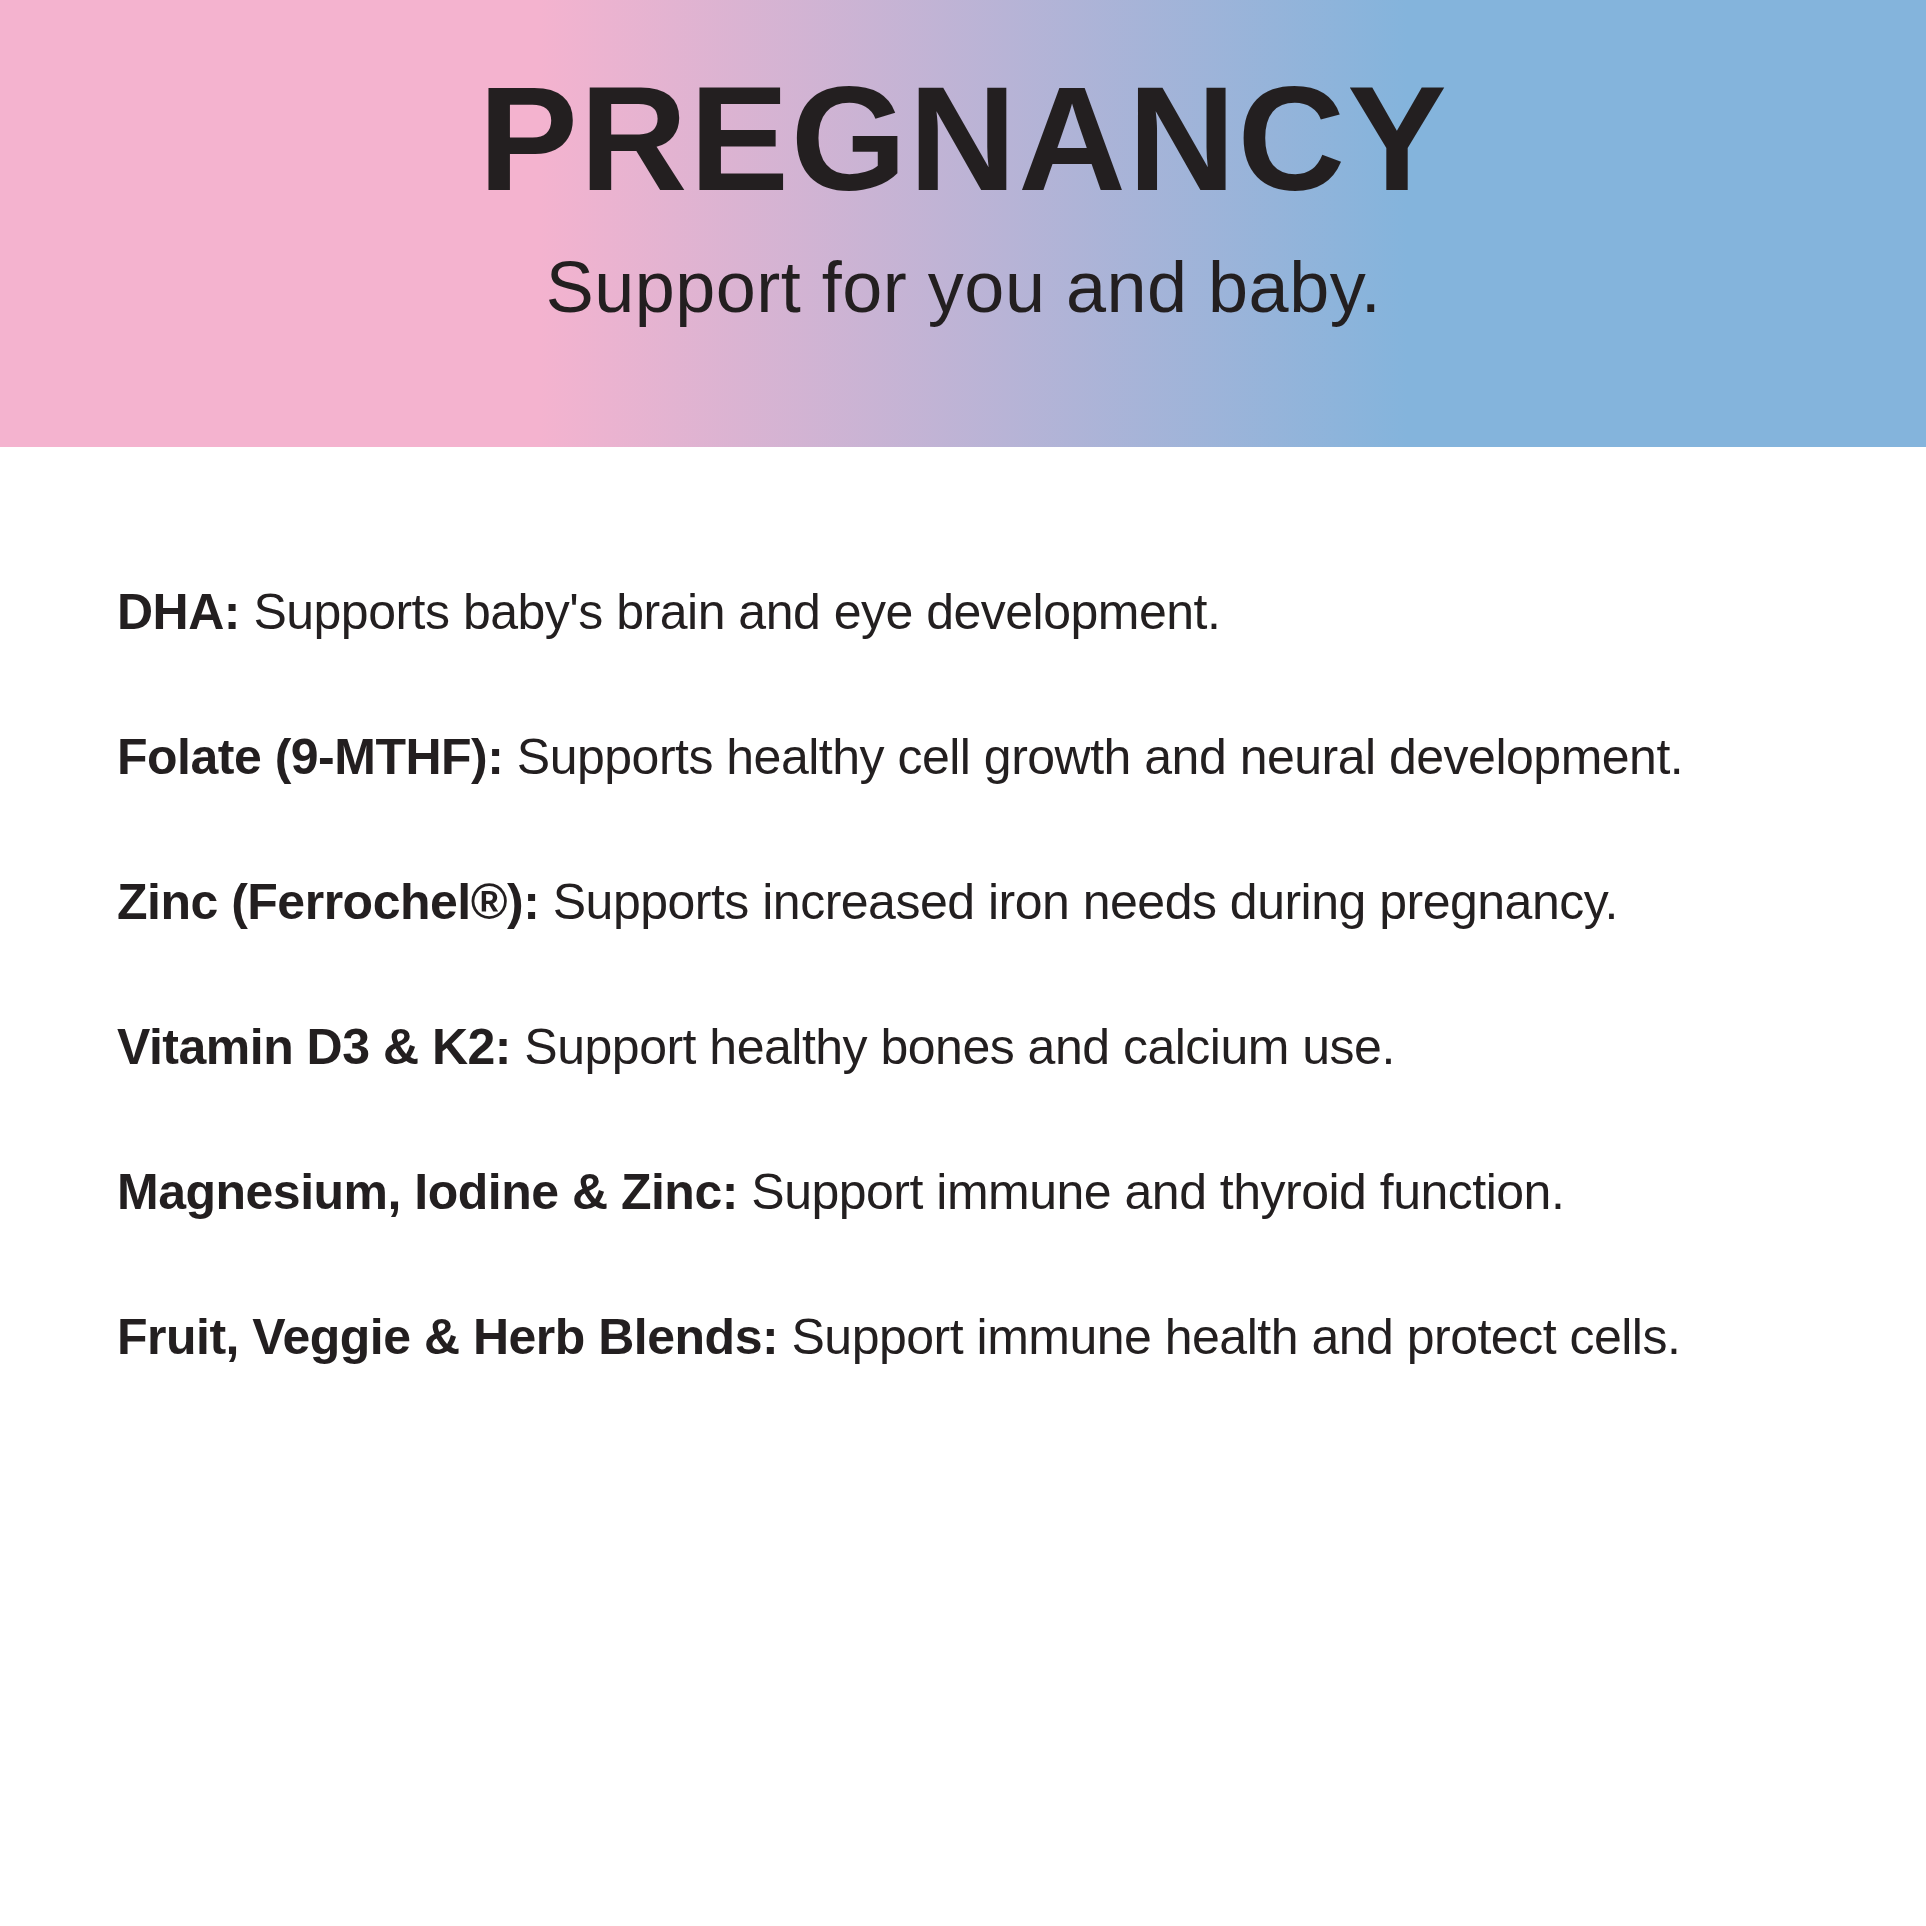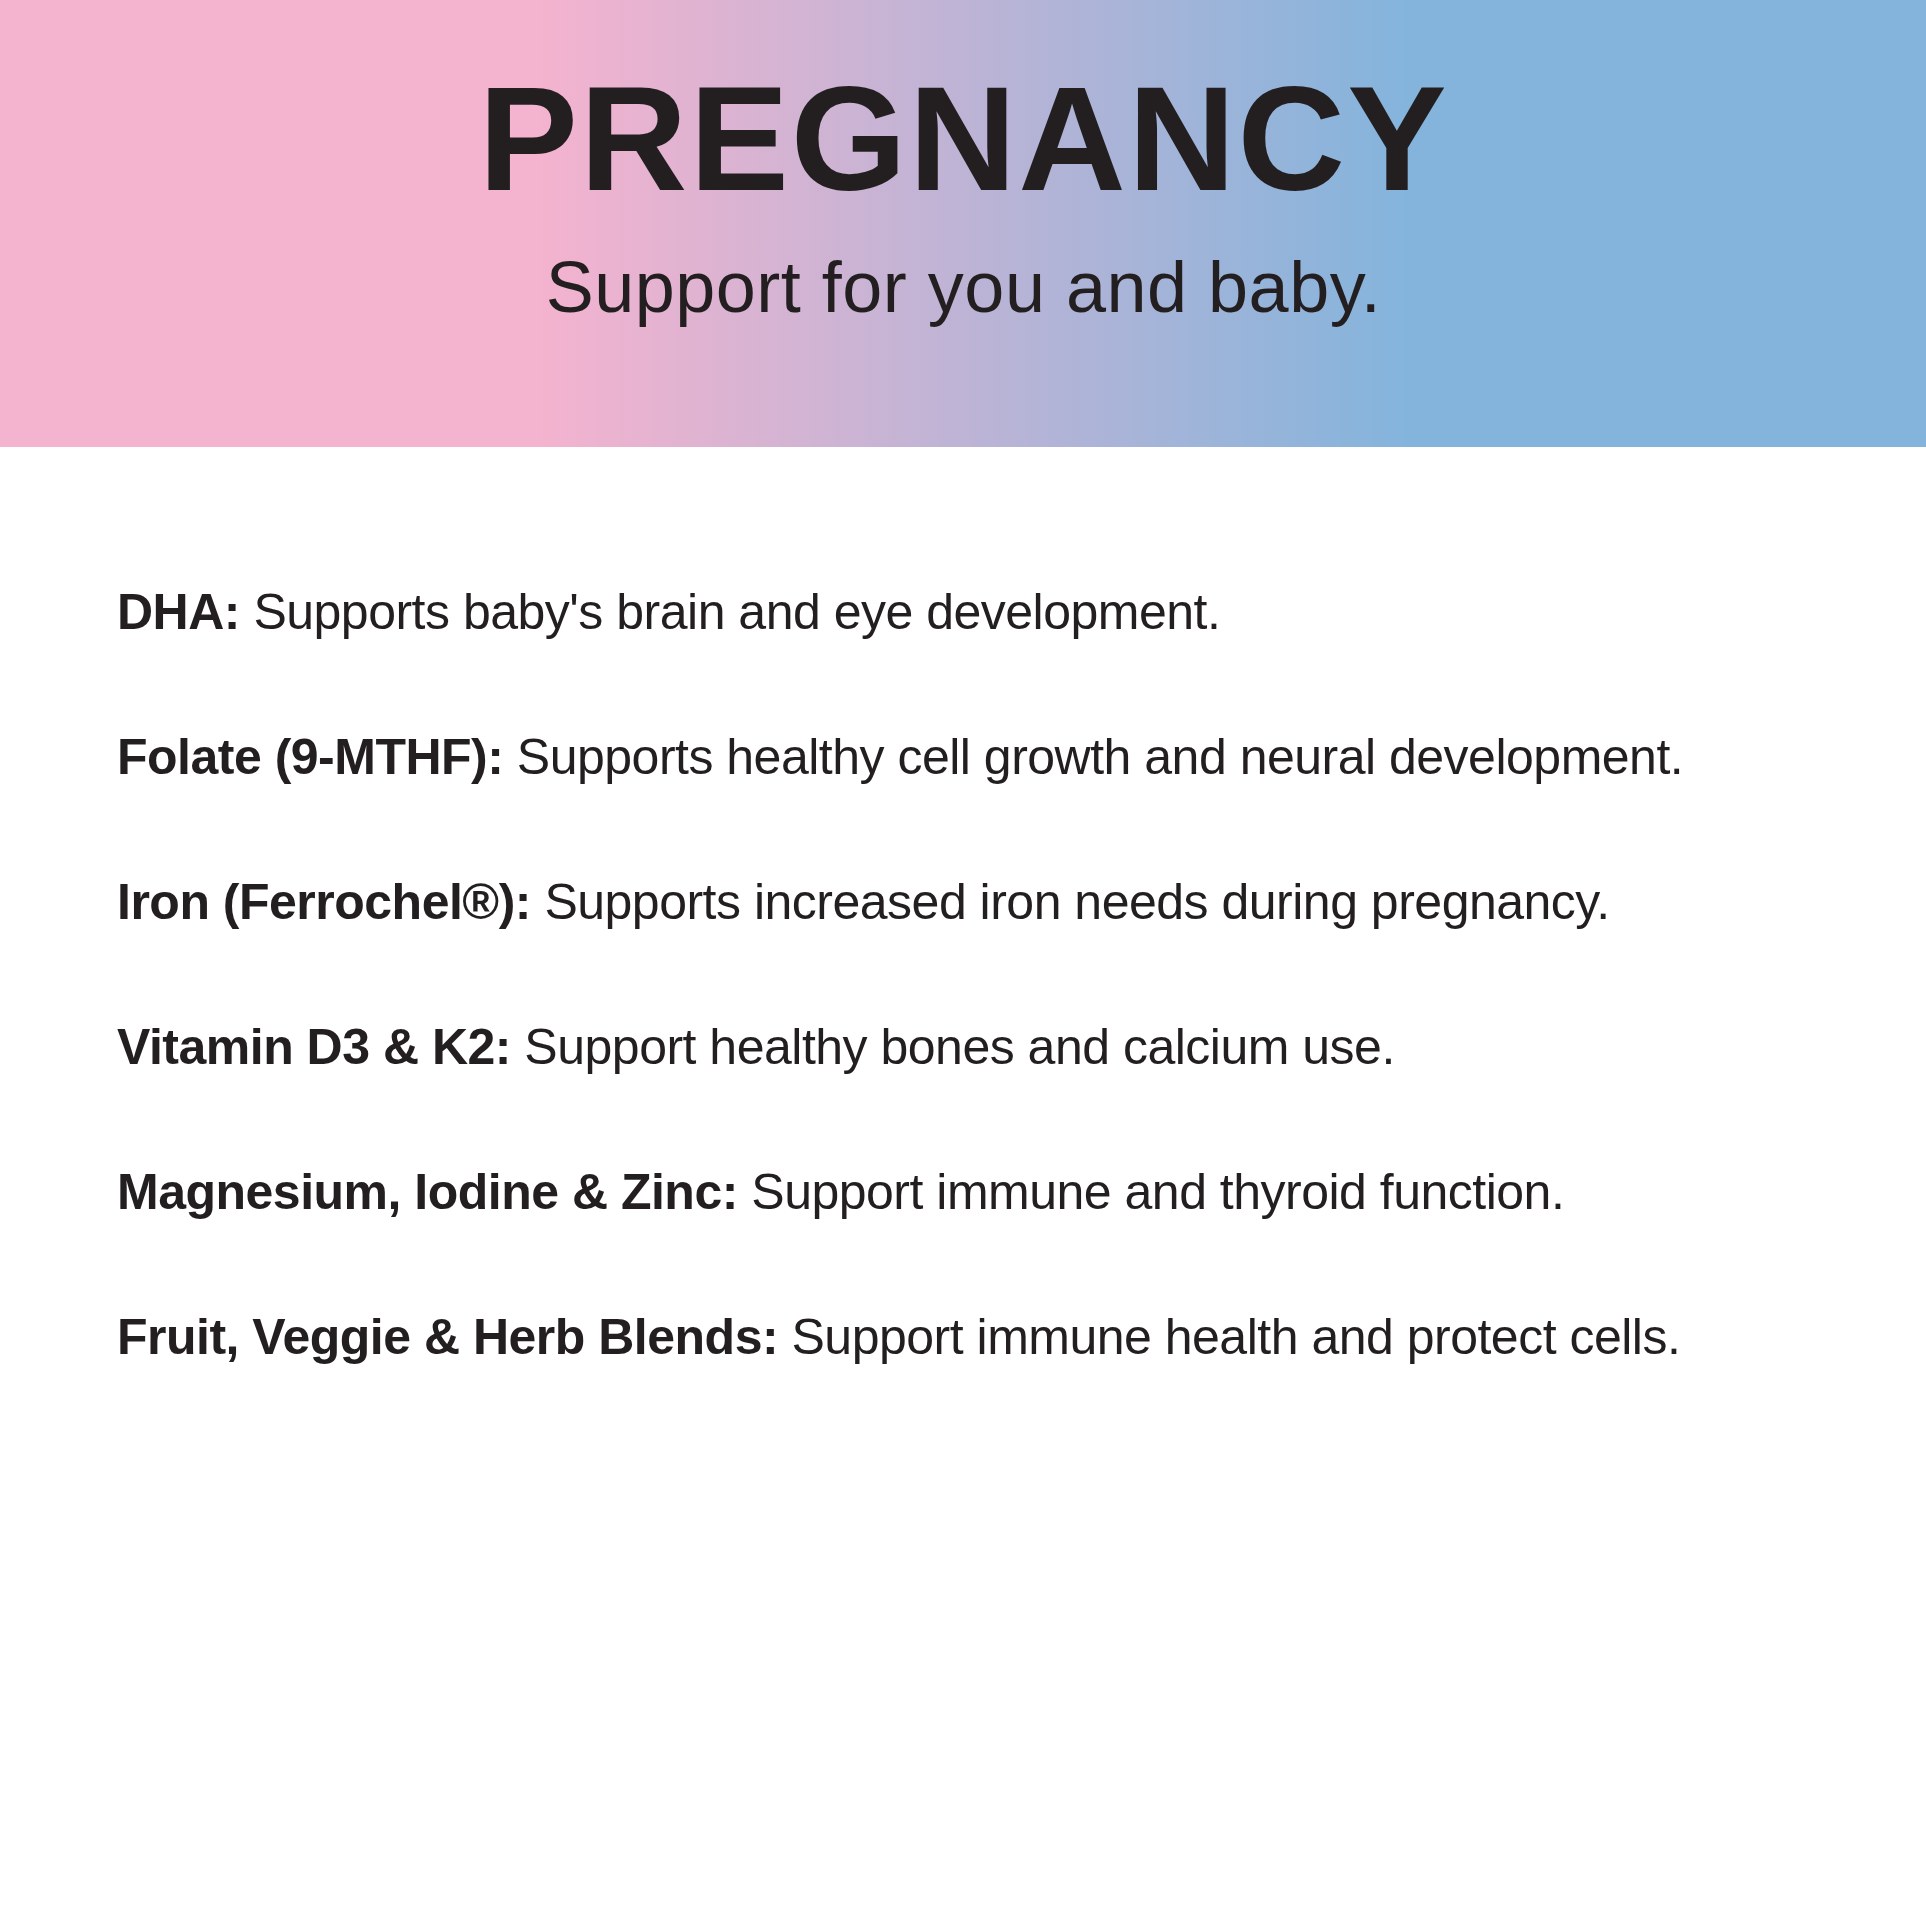--- a/index.html
+++ b/index.html
@@ -61,20 +61,20 @@
 <div class="canvas" style="background: rgb(255, 255, 255); color: rgb(35, 31, 32);">
 
   <div class="header" style="background: linear-gradient(90deg, rgb(244, 179, 207) 0%, rgb(244, 179, 207) 28%, rgb(132, 180, 220) 73%, rgb(132, 180, 220) 100%);">
     <div class="title">PREGNANCY</div>
     <div class="subtitle">Support for you and baby.</div>
   </div>
 
   <ul class="benefits">
     <li><span class="benefit-label">DHA:</span> <span>Supports baby's brain and eye development.</span></li>
     <li><span class="benefit-label">Folate (9-MTHF):</span> <span>Supports healthy cell growth and neural development.</span></li>
-    <li><span class="benefit-label">Iron (Ferrochel®):</span> <span>Supports increased iron needs during pregnancy.</span></li>
+    <li><span class="benefit-label">Zinc (Ferrochel®):</span> <span>Supports increased iron needs during pregnancy.</span></li>
     <li><span class="benefit-label">Vitamin D3 &amp; K2:</span> <span>Support healthy bones and calcium use.</span></li>
     <li><span class="benefit-label">Magnesium, Iodine &amp; Zinc:</span> <span>Support immune and thyroid function.</span></li>
     <li><span class="benefit-label">Fruit, Veggie &amp; Herb Blends:</span> <span>Support immune health and protect cells.</span></li>
   </ul>
 
 </div>
 
 
 </body></html>

